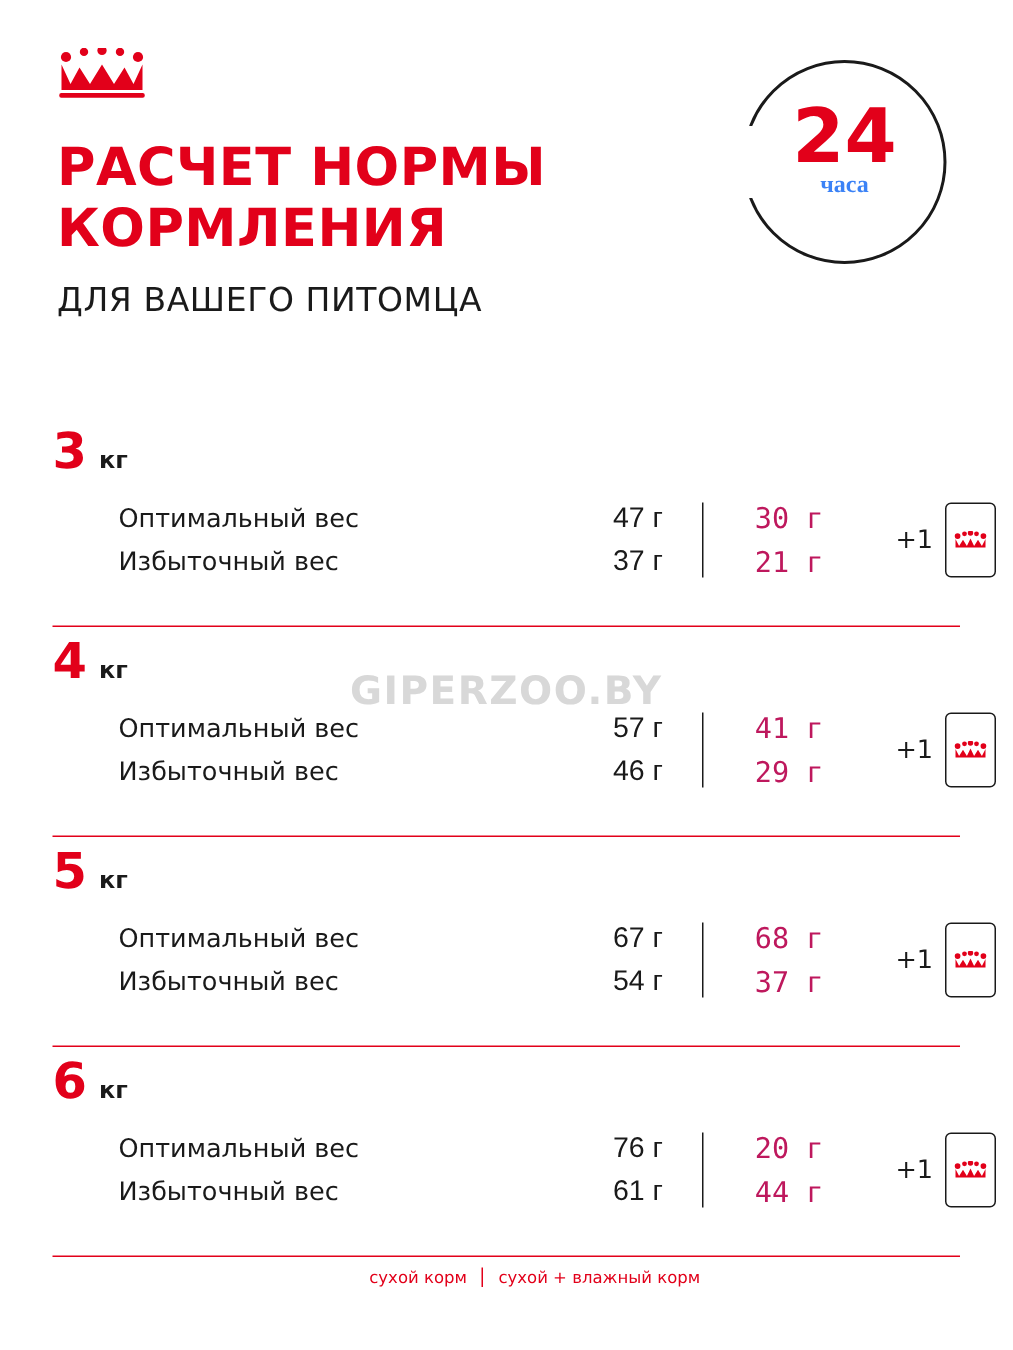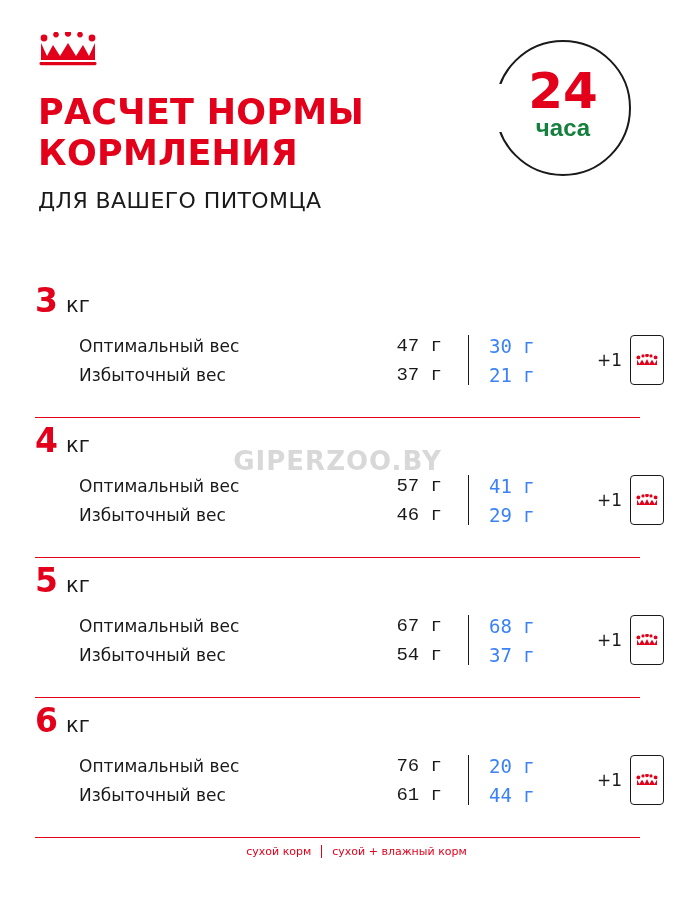--- a/index.html
+++ b/index.html
@@ -97,24 +97,24 @@
     font-size: 50px;
     color: #e2001a;
     line-height: 1;
   }
   .badge-24 .unit {
     position: absolute;
     top: 76px;
     left: 0;
     width: 100%;
     text-align: center;
-    font-family: Liberation Sans, sans-serif;
-    font-weight: bold;
-    font-size: 24px;
-    color: #15803d;
+    font-family: Liberation Serif, serif;
+    font-weight: bold;
+    font-size: 16px;
+    color: #3b82f6;
     line-height: 1;
   }
 
   
   .watermark {
     position: absolute;
     left: 0;
     top: 432px;
     width: 675px;
     text-align: center;
@@ -150,22 +150,22 @@
   }
   .group-weight {
     font-family: "DejaVu Sans", sans-serif;
     font-weight: bold;
     font-size: 33px;
     color: #e2001a;
     line-height: 1;
   }
   .group-unit {
     font-family: "DejaVu Sans", sans-serif;
-    font-weight: normal;
-    font-size: 21px;
+    font-weight: bold;
+    font-size: 16px;
     color: #1a1a1a;
     margin-left: 8px;
   }
   .rows {
     position: absolute;
     left: 0;
     top: 53px;
     width: 675px;
     margin-left: 44px;
   }
@@ -181,32 +181,32 @@
     font-family: "DejaVu Sans", sans-serif;
     font-size: 17px;
     color: #1a1a1a;
     white-space: nowrap;
   }
   .row-dry {
     position: absolute;
     left: 330px;
     width: 68px;
     text-align: right;
-    font-family: Liberation Mono, monospace;
+    font-family: Liberation Sans, sans-serif;
     font-size: 19px;
     color: #1a1a1a;
   }
   .row-mixed {
     position: absolute;
     left: 445px;
     width: 60px;
-    text-align: left;
+    text-align: right;
     font-family: "DejaVu Sans Mono", monospace;
     font-size: 19px;
-    color: #3b82f6;
+    color: #be185d;
   }
   .col-divider {
     position: absolute;
     left: 424px;
     top: 4px;
     width: 1px;
     height: 50px;
     background: #1a1a1a;
   }
   .pouch-block {

